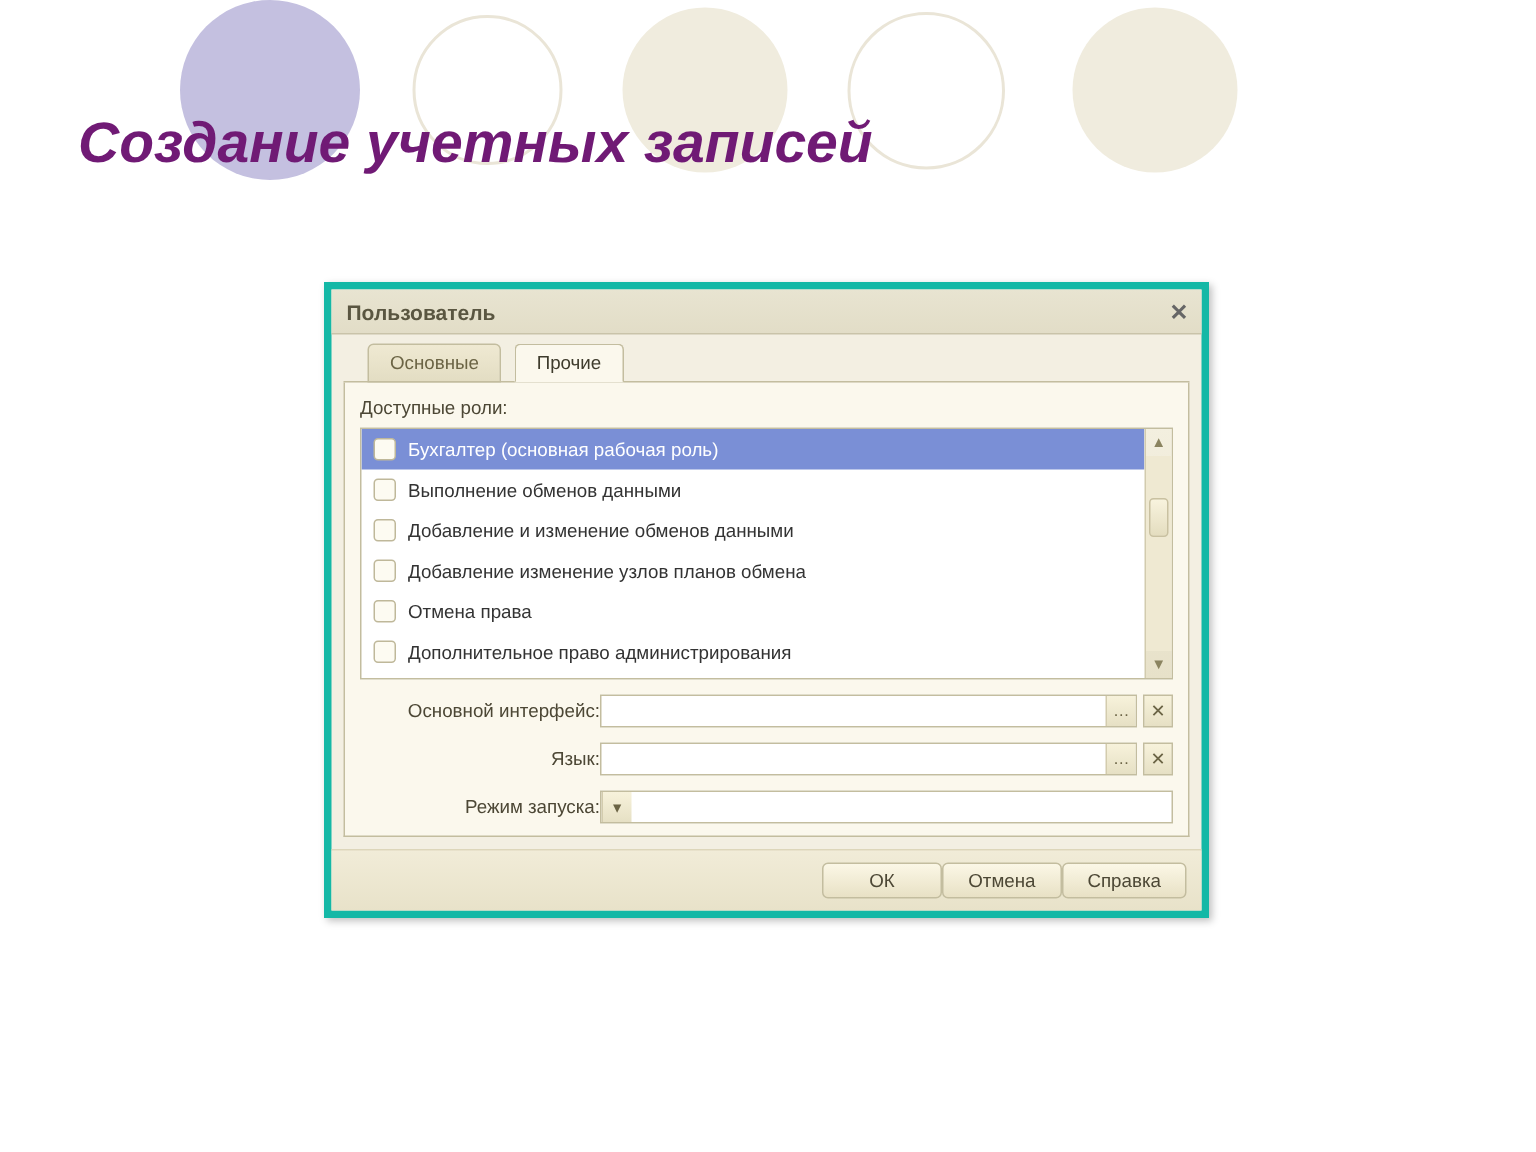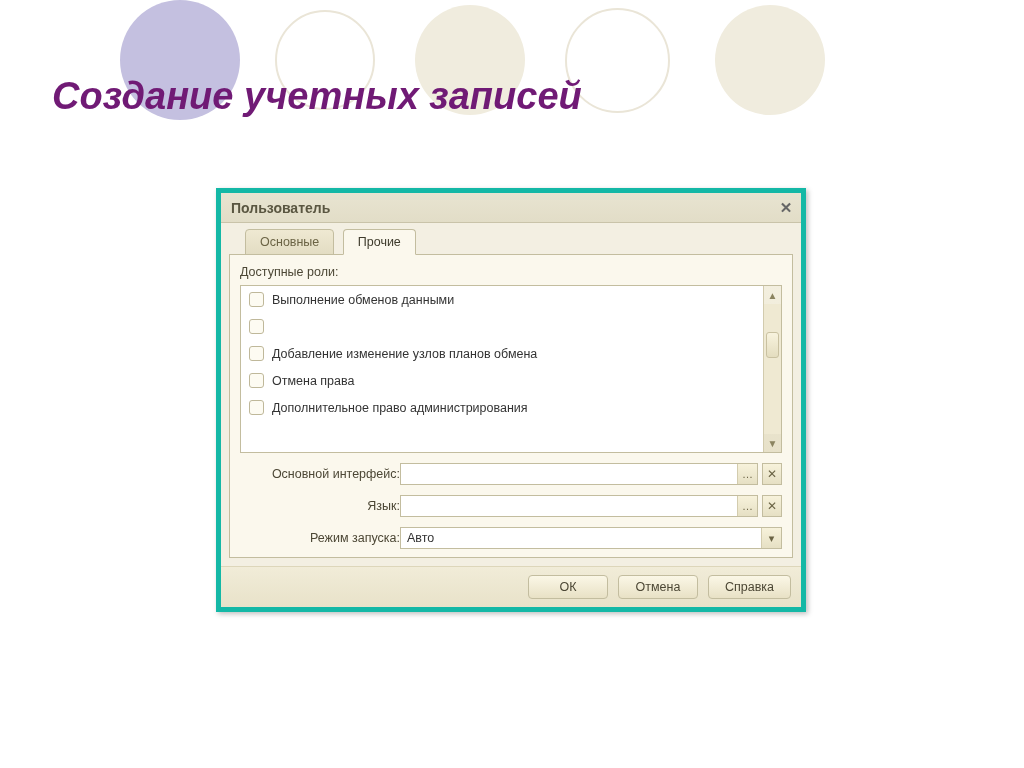--- a/index.html
+++ b/index.html
@@ -43,21 +43,21 @@
   .form-row { display:flex; align-items:center; margin-top:10px; }
   .form-row .flabel { width:160px; font-size:12.5px; color:#4c4735;text-align:right; }
   .picker { flex:1; display:flex; align-items:stretch; height:22px; border:1px solid #c3bd9f; background:#fff; }
   .picker .pval { flex:1; padding:0 6px; font-size:12.5px; color:#333; display:flex; align-items:center; }
   .pbtn { width:20px; border-left:1px solid #d3ccae; background:linear-gradient(#f7f2db,#e6e0c4); display:flex; align-items:center; justify-content:center; font-size:11px; color:#6b6445; cursor:pointer; }
   .xbtn { width:20px; height:22px; margin-left:4px; border:1px solid #c3bd9f; background:linear-gradient(#f7f2db,#e6e0c4); display:flex; align-items:center; justify-content:center; font-size:12px; color:#6b6445; cursor:pointer; }
 
   .select { flex:1; display:flex; align-items:stretch; height:22px; border:1px solid #c3bd9f; background:#fff; }
   .select .sval { flex:1; padding:0 6px; font-size:12.5px; color:#333; display:flex; align-items:center; }
 
-  .btnbar { display:flex; justify-content:flex-end; gap:10px; padding:8px 10px; border-top:1px solid #ddd6ba; background:linear-gradient(#f1ecd8,#e8e2c9); }
+  .btnbar { display:flex; justify-content:flex-end; padding:8px 10px; border-top:1px solid #ddd6ba; background:linear-gradient(#f1ecd8,#e8e2c9); }
   .btn { min-width:80px; height:24px; padding:0 16px; border:1px solid #c3bd9f; border-radius:4px; background:linear-gradient(#fbf7e6,#e8e1c5); font-size:12.5px; color:#4c4735; display:flex; align-items:center; justify-content:center; cursor:pointer; }
 </style>
 </head>
 <body>
 
 <div class="bg-circle c1"></div>
 <div class="bg-circle c2"></div>
 <div class="bg-circle c3"></div>
 <div class="bg-circle c4"></div>
 <div class="bg-circle c5"></div>
@@ -74,26 +74,31 @@
   <div class="tabs-row">
     <div class="tab">Основные</div>
     <div class="tab active">Прочие</div>
   </div>
 
   <div class="panel">
     <span class="label">Доступные роли:</span>
 
     <div class="roles-box">
       <div class="roles-list">
+        <div class="role-row selected">
+          <div class="chk"></div>
+          <span>Бухгалтер (основная рабочая роль)</span>
+        </div>
         <div class="role-row">
           <div class="chk"></div>
           <span>Выполнение обменов данными</span>
         </div>
         <div class="role-row">
           <div class="chk"></div>
+          <span>Добавление и изменение обменов данными</span>
         </div>
         <div class="role-row">
           <div class="chk"></div>
           <span>Добавление изменение узлов планов обмена</span>
         </div>
         <div class="role-row">
           <div class="chk"></div>
           <span>Отмена права</span>
         </div>
         <div class="role-row">
@@ -124,21 +129,20 @@
       <div class="picker">
         <div class="pval"></div>
         <div class="pbtn">…</div>
       </div>
       <div class="xbtn">✕</div>
     </div>
 
     <div class="form-row">
       <div class="flabel">Режим запуска:</div>
       <div class="select">
-        <div class="sval">Авто</div>
         <div class="pbtn">▾</div>
       </div>
     </div>
 
   </div>
 
   <div class="btnbar">
     <div class="btn">ОК</div>
     <div class="btn">Отмена</div>
     <div class="btn">Справка</div>

